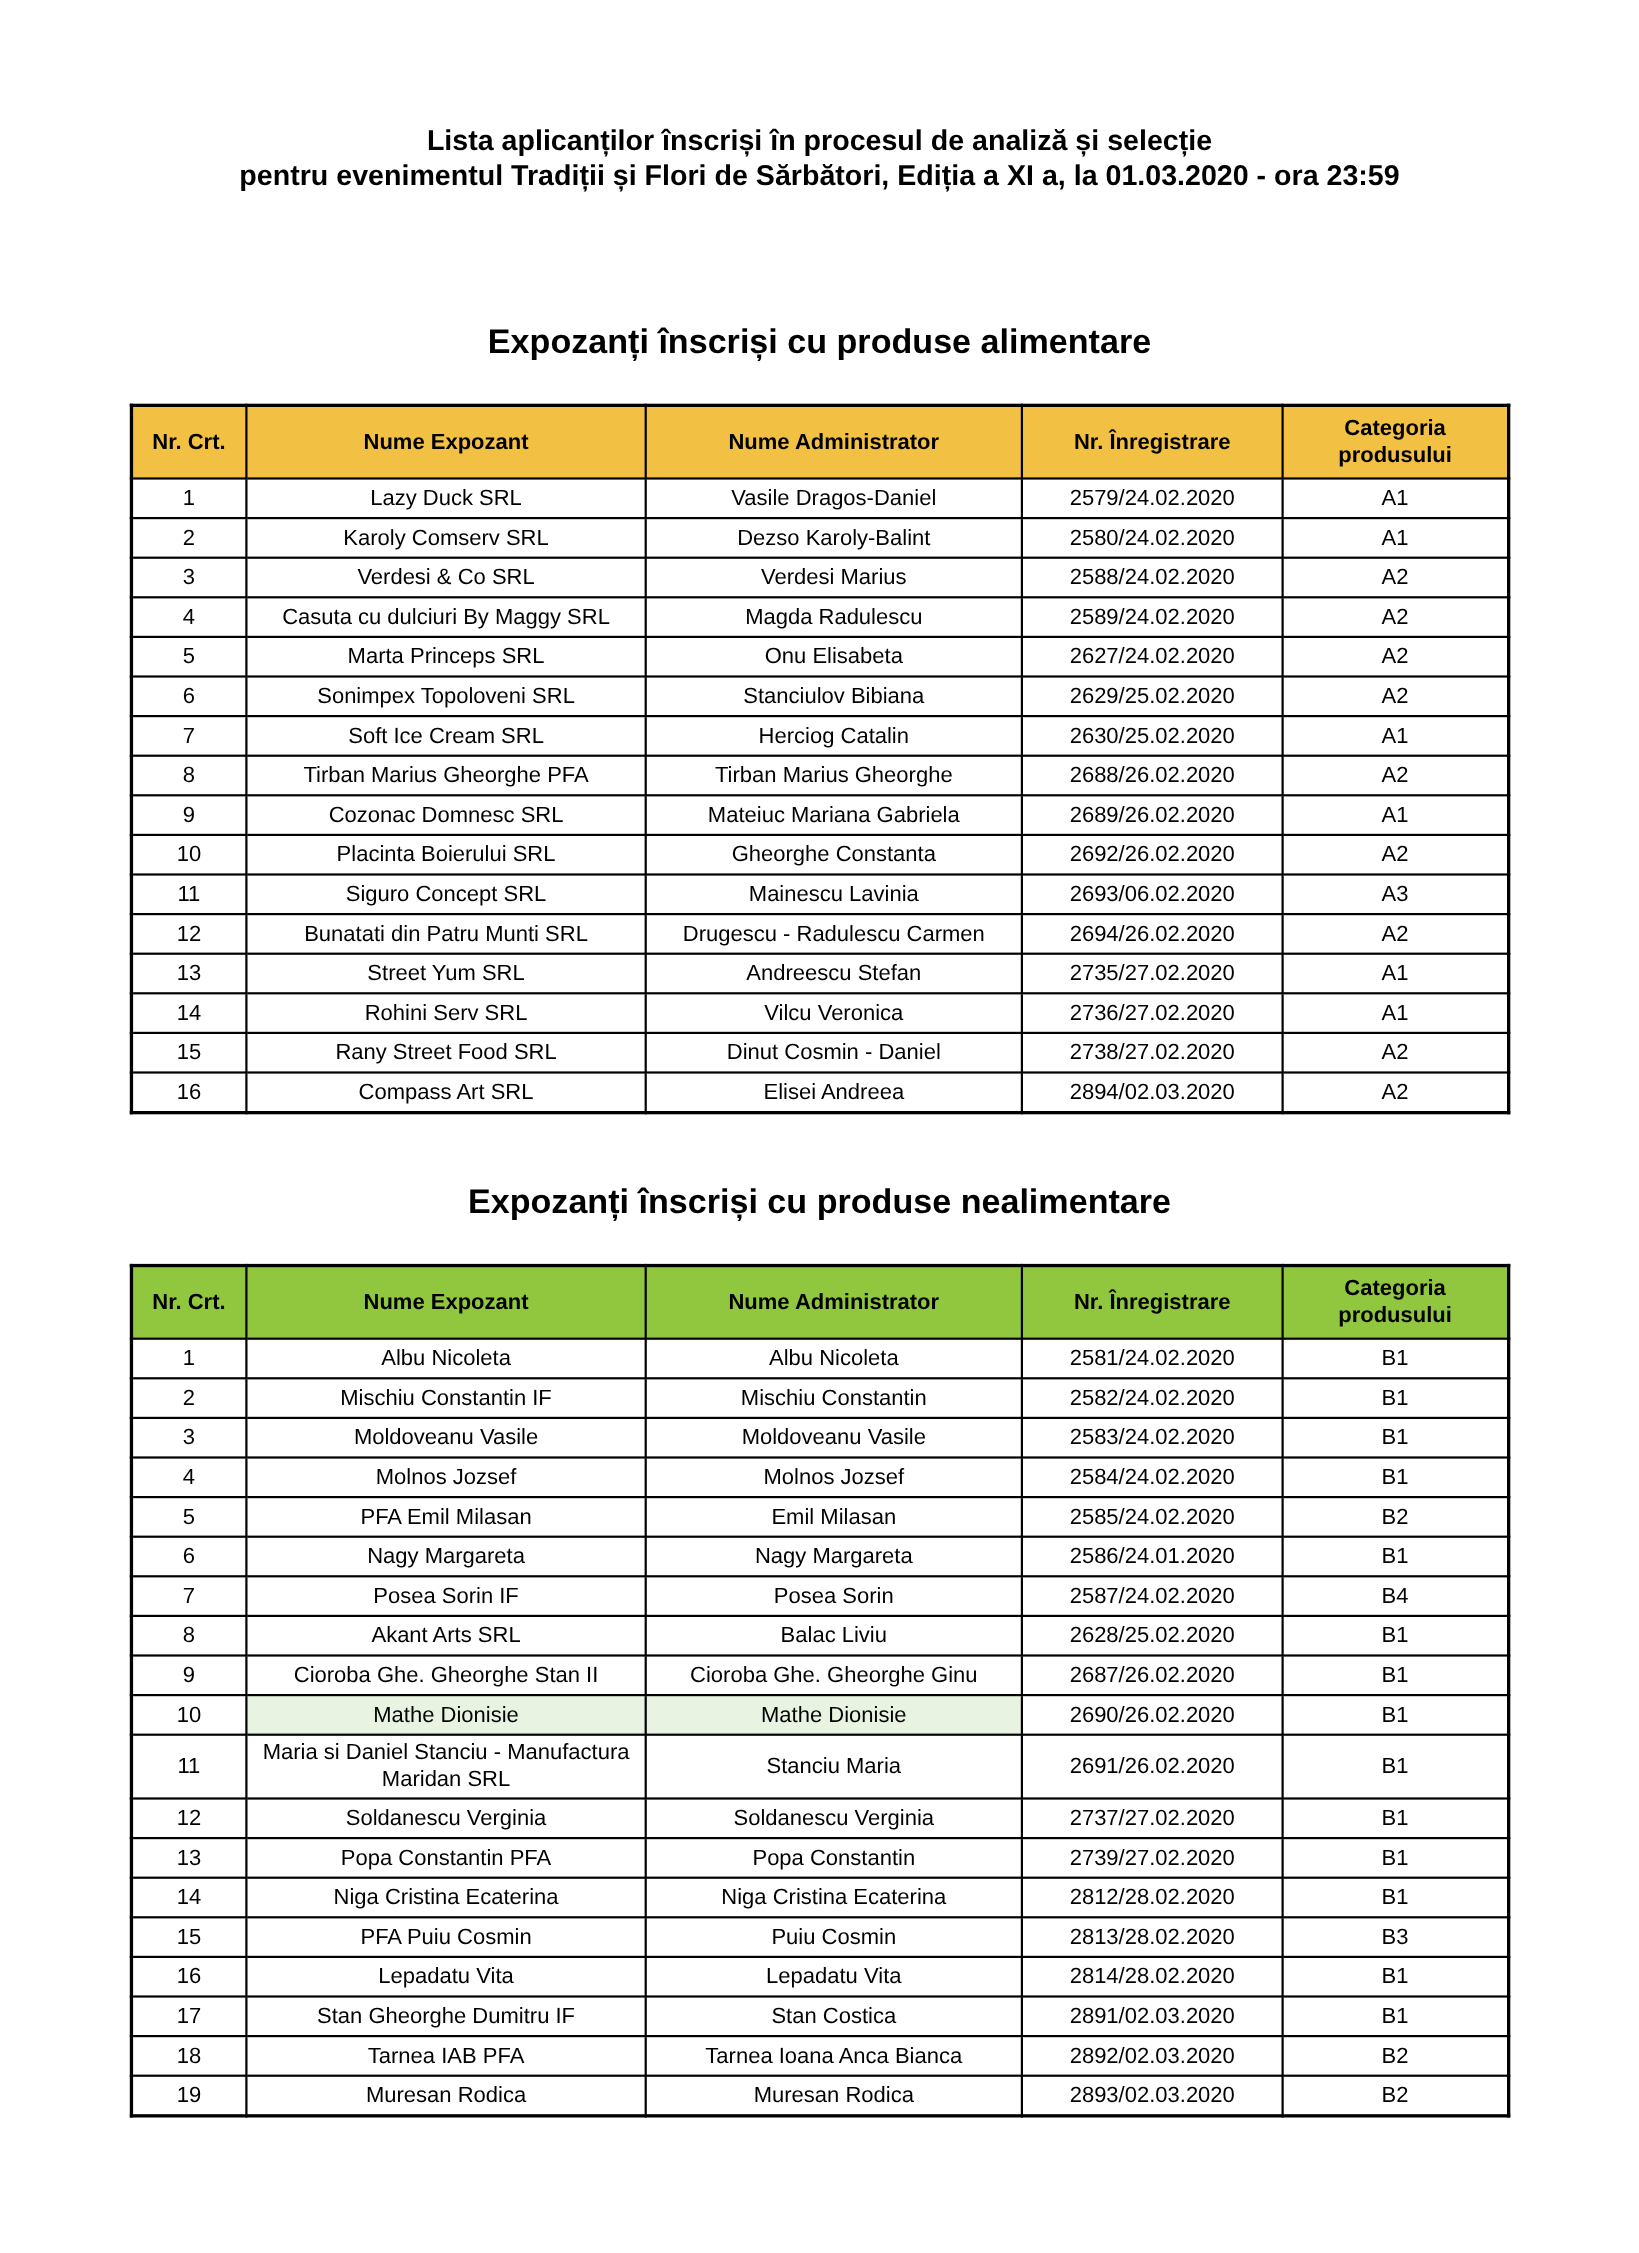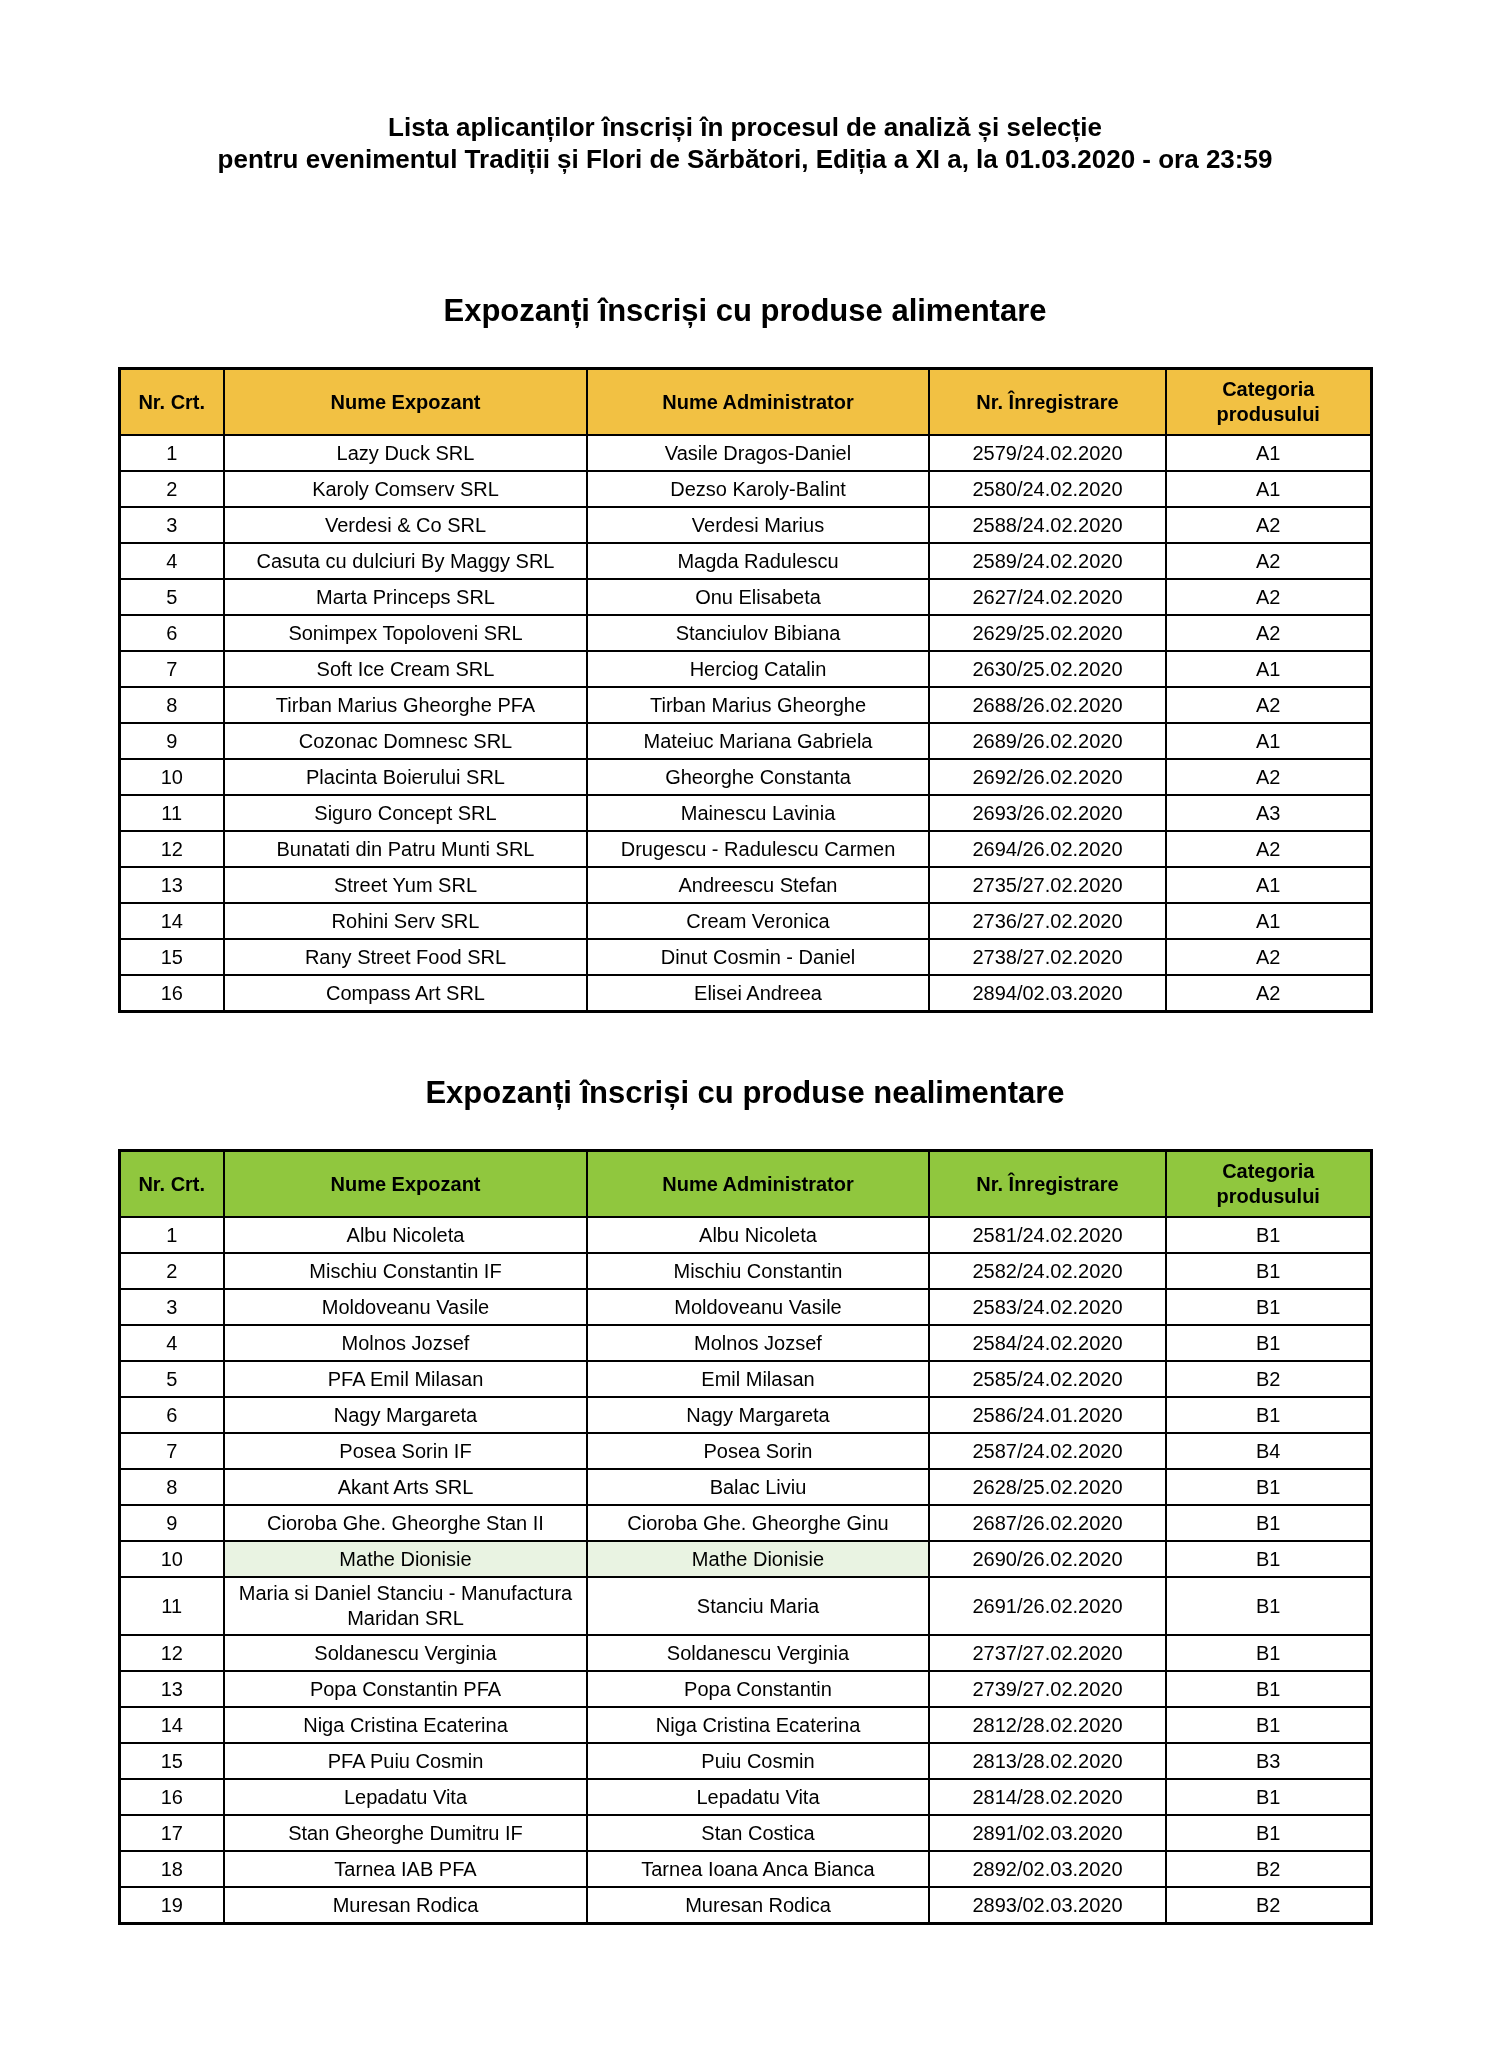--- a/index.html
+++ b/index.html
@@ -169,41 +169,41 @@
           <td>10</td>
           <td>Placinta Boierului SRL</td>
           <td>Gheorghe Constanta</td>
           <td>2692/26.02.2020</td>
           <td>A2</td>
         </tr>
         <tr>
           <td>11</td>
           <td>Siguro Concept SRL</td>
           <td>Mainescu Lavinia</td>
-          <td>2693/26.02.2020</td>
+          <td>2693/06.02.2020</td>
           <td>A3</td>
         </tr>
         <tr>
           <td>12</td>
           <td>Bunatati din Patru Munti SRL</td>
           <td>Drugescu - Radulescu Carmen</td>
           <td>2694/26.02.2020</td>
           <td>A2</td>
         </tr>
         <tr>
           <td>13</td>
           <td>Street Yum SRL</td>
           <td>Andreescu Stefan</td>
           <td>2735/27.02.2020</td>
           <td>A1</td>
         </tr>
         <tr>
           <td>14</td>
           <td>Rohini Serv SRL</td>
-          <td>Cream Veronica</td>
+          <td>Vilcu Veronica</td>
           <td>2736/27.02.2020</td>
           <td>A1</td>
         </tr>
         <tr>
           <td>15</td>
           <td>Rany Street Food SRL</td>
           <td>Dinut Cosmin - Daniel</td>
           <td>2738/27.02.2020</td>
           <td>A2</td>
         </tr>

